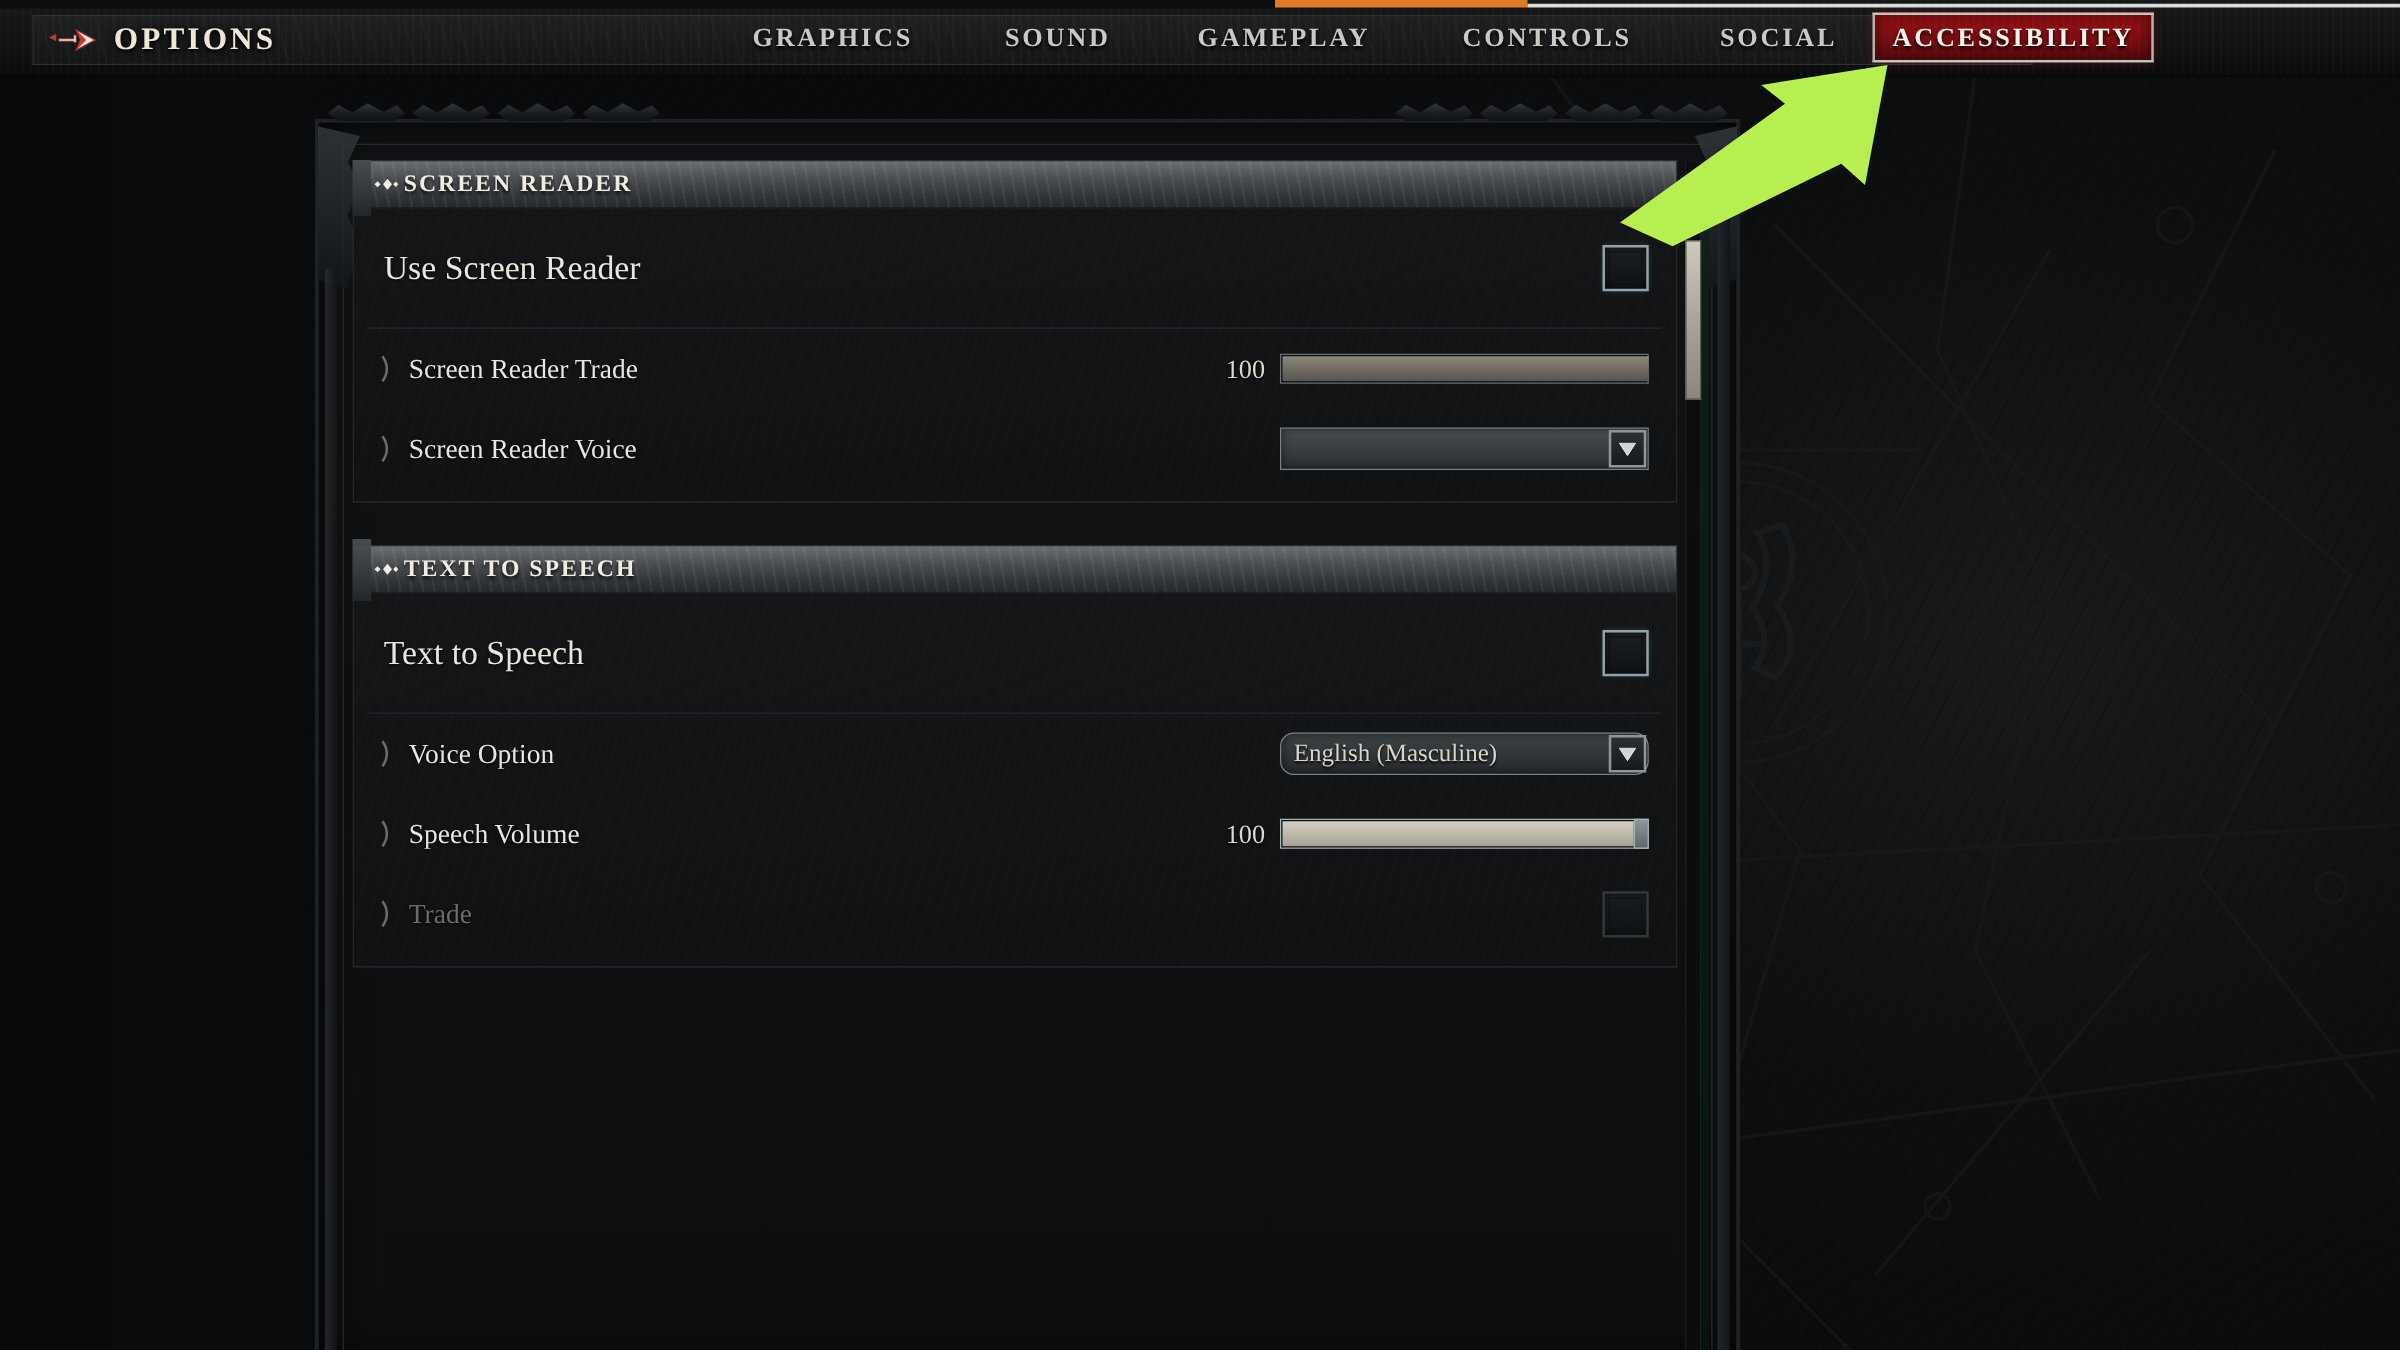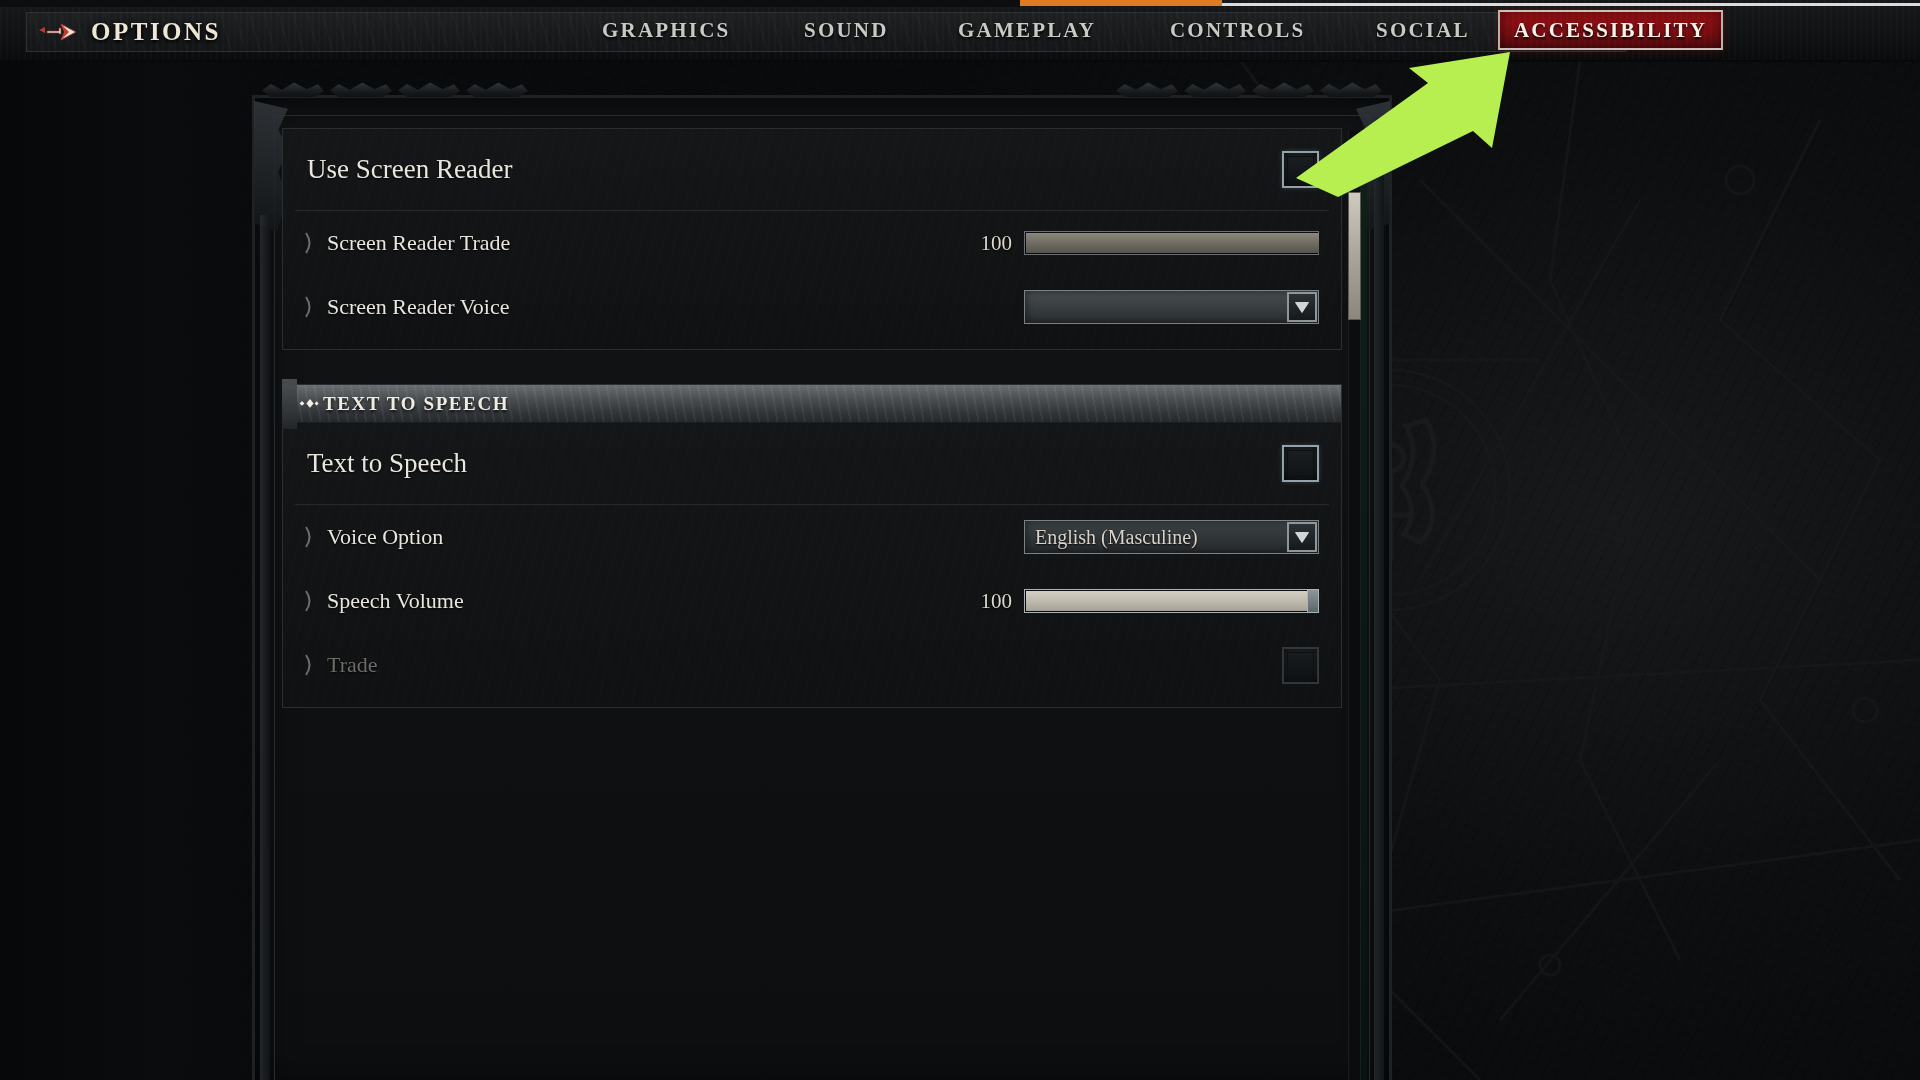--- a/index.html
+++ b/index.html
@@ -226,21 +226,21 @@
 
   .group-body { padding: 0 12px 10px 12px; }
 
   
   .row {
     position: relative;
     display: flex; align-items: center;
     height: 64px;
     padding: 0 10px 0 8px;
   }
-  .row.master { height: 82px; border-bottom: 1px solid #25292c; }
+  .row.master { height: 96px; border-bottom: 1px solid #25292c; }
   .row .bullet {
     flex: 0 0 auto;
     width: 16px; height: 22px;
     margin-right: 8px;
     opacity: .55;
   }
   .row-label {
     font-family: "Liberation Serif", serif;
     color: #e9e6de;
     font-size: 22px;
@@ -305,20 +305,21 @@
     width: 295px; height: 34px;
     border: 1px solid #7b8185;
     background: linear-gradient(180deg, #4a4f52 0%, #3a3f42 45%, #2b2f32 100%);
     display: flex; align-items: center;
     padding-left: 10px;
     cursor: pointer;
     box-shadow: inset 0 0 8px rgba(0,0,0,.55);
   }
   .dropdown.filled {
     background: linear-gradient(180deg, #3e4346 0%, #32373a 45%, #262a2d 100%);
+    border-radius: 11px;
   }
   .dropdown .dd-value {
     font-family: "Liberation Serif", serif;
     font-size: 20px;
     color: #d9d4c9;
     text-shadow: 0 1px 2px #000;
   }
   .dropdown .dd-arrow {
     position: absolute; right: 1px; top: 1px;
     width: 30px; height: 30px;
@@ -416,20 +417,29 @@
       <div class="spike" style="right:214px;"></div>
     </div>
     <div class="frame-corner tl"></div>
     <div class="frame-corner tr"></div>
     <div class="frame-edge-l"></div>
     <div class="frame-edge-r"></div>
   </div>
 
   <div class="content" id="content-root">
       <div class="group">
+        <div class="group-header">
+          <div class="banner-l"></div>
+          <span class="group-diamonds"><svg width="20" height="14" viewBox="0 0 20 14" xmlns="http://www.w3.org/2000/svg">
+              <path d="M3 4 L5.4 6.4 L3 8.8 L0.6 6.4 Z" fill="#f2efe6"></path>
+              <path d="M11 2 L14.6 6.4 L11 10.8 L7.4 6.4 Z" fill="#f2efe6"></path>
+              <path d="M17.6 4.2 L19.6 6.4 L17.6 8.6 L15.6 6.4 Z" fill="#f2efe6"></path>
+            </svg></span>
+          <span class="group-title">SCREEN READER</span>
+        </div>
         <div class="group-body">
           <div class="row master">
             <span class="row-label">Use Screen Reader</span>
             <span class="row-spacer"></span>
             <div style="display: flex; align-items: center;">
               <div class="checkbox highlight"></div>
             </div>
           </div>
           <div class="row">
             <span class="bullet"><svg width="16" height="22" viewBox="0 0 16 22" xmlns="http://www.w3.org/2000/svg">

